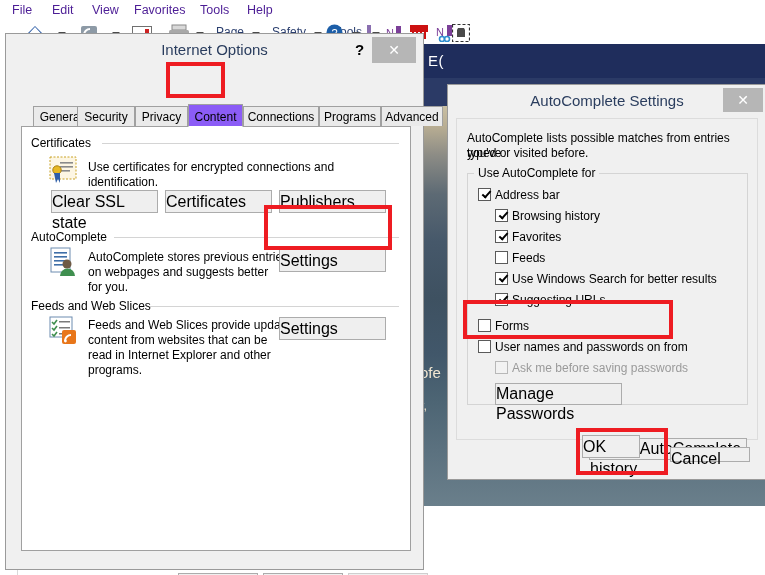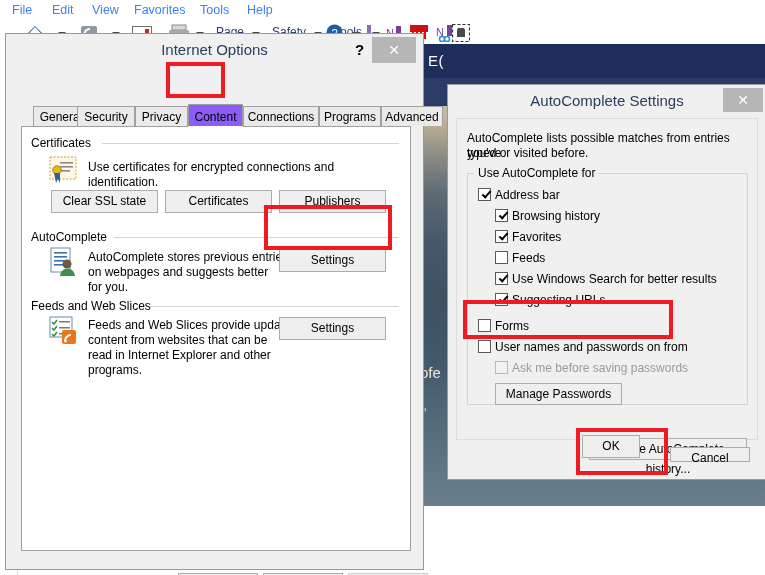--- a/index.html
+++ b/index.html
@@ -7,21 +7,21 @@
     width:765px;height:575px;overflow:hidden;position:relative;
     background:#ffffff;
     font-family:"Liberation Sans", sans-serif;
     font-size:12px;color:#000;
     -webkit-font-smoothing:antialiased;
   }
   
   #browser{position:absolute;left:0;top:0;width:765px;height:575px;background:#fff;}
   #menubar{position:absolute;left:0;top:0;width:765px;height:22px;background:#fff;}
   #menubar .mi{
-    position:absolute;top:2px;font-size:12.5px;color:#3b82f6;
+    position:absolute;top:2px;font-size:12.5px;color:#4c1d95;
     font-family:"Liberation Sans", sans-serif;padding:1px 4px;
   }
   #toolbar{position:absolute;left:0;top:22px;width:765px;height:22px;background:#fff;}
   .tb-ico{position:absolute;top:1px;}
   .tb-arrow{
     position:absolute;top:10px;width:0;height:0;
     border-left:4px solid transparent;border-right:4px solid transparent;
     border-top:4px solid #4a4a4a;
   }
   .tb-text{position:absolute;top:3px;font-size:12px;color:#2a3e6e;}
@@ -75,21 +75,21 @@
   .tabpanel{position:absolute;background:#fff;border:1px solid #a0a0a0;box-sizing:border-box;}
 
   
   .grp-line{position:absolute;height:1px;background:#d4d4d4;}
   .grp-lbl{position:absolute;font-size:12px;color:#000;background:#fff;padding-right:5px;}
   .grp-box{position:absolute;border:1px solid #d4d4d4;box-sizing:border-box;}
   .grp-lbl2{position:absolute;font-size:12px;color:#000;background:#f0f0f0;padding:0 4px;}
 
   .btn{
     position:absolute;background:#efefef;border:1px solid #acacac;box-sizing:border-box;
-    font-size:12px;color:#000;text-align:center;font-family:"Liberation Sans", sans-serif;
+    font-size:16px;color:#000;font-family:"Liberation Sans", sans-serif;
     cursor:default;
   }
   .btn.disabled{color:#a0a0a0;background:#f0f0f0;border-color:#cfcfcf;}
   .txt{position:absolute;font-size:12px;color:#000;line-height:15px;}
 
   
   .cb{position:absolute;width:13px;height:13px;border:1px solid #5a5a5a;background:#fff;box-sizing:border-box;}
   .cb.dis{border-color:#b8b8b8;background:#f2f2f2;}
   .cb .tick{
     position:absolute;left:2px;top:-1px;width:9px;height:11px;

